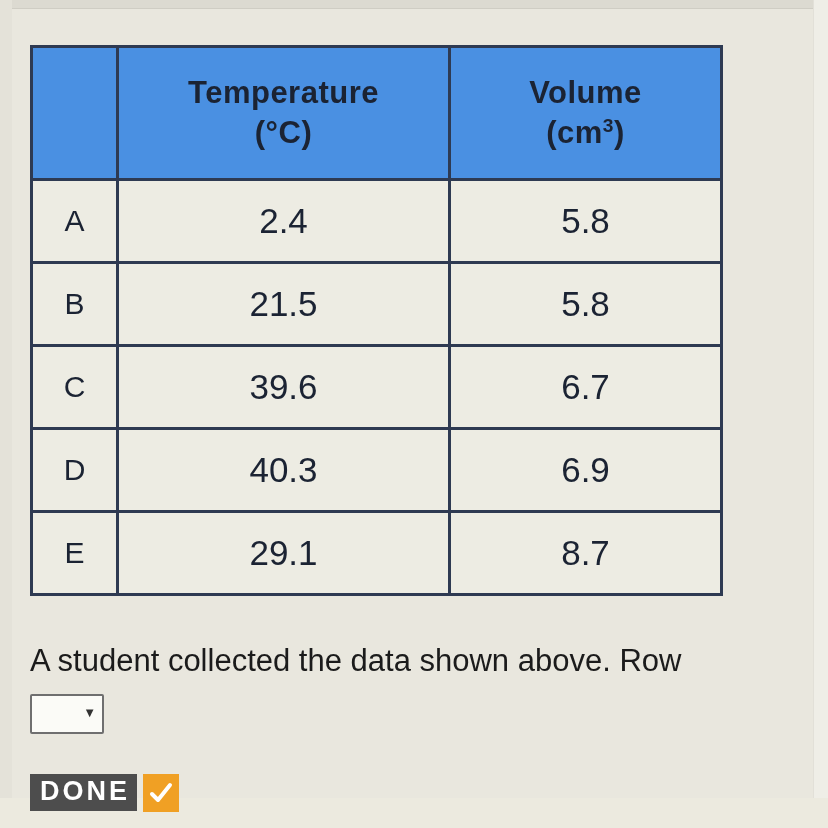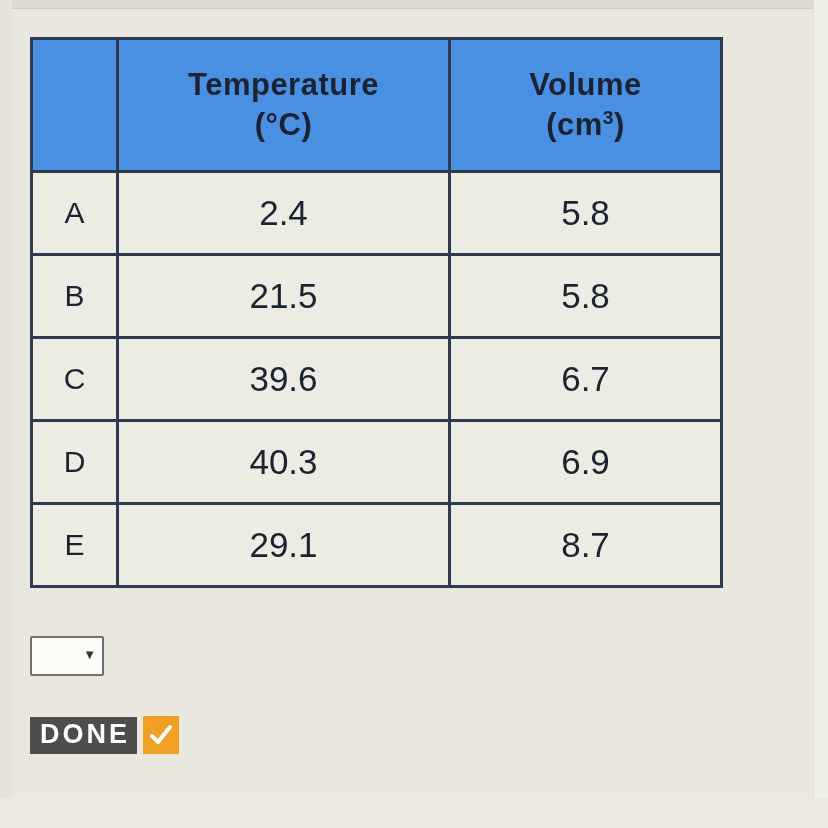--- a/index.html
+++ b/index.html
@@ -49,21 +49,21 @@
     right: 0;
     width: 14px;
     height: 828px;
     background: #efeee7;
     border-left: 1px solid #e2e0d8;
   }
 
   .content {
     position: absolute;
     left: 30px;
-    top: 37px;
+    top: 45px;
     width: 700px;
   }
 
   
   table.data-table {
     border-collapse: collapse;
     table-layout: fixed;
     width: 690px;
     background: #edece3;
   }
@@ -241,20 +241,21 @@
         </tr>
         <tr>
           <td class="row-label">E</td>
           <td>29.1</td>
           <td>8.7</td>
         </tr>
       </tbody>
     </table>
 
     <div class="prompt">
+      <div>A student collected the data shown above. Row</div>
       <div class="prompt-line2">
         <span class="select-wrap">
           <select class="row-select">
             <option value=""></option>
             <option value="A">A</option>
             <option value="B">B</option>
             <option value="C">C</option>
             <option value="D">D</option>
             <option value="E">E</option>
           </select>

